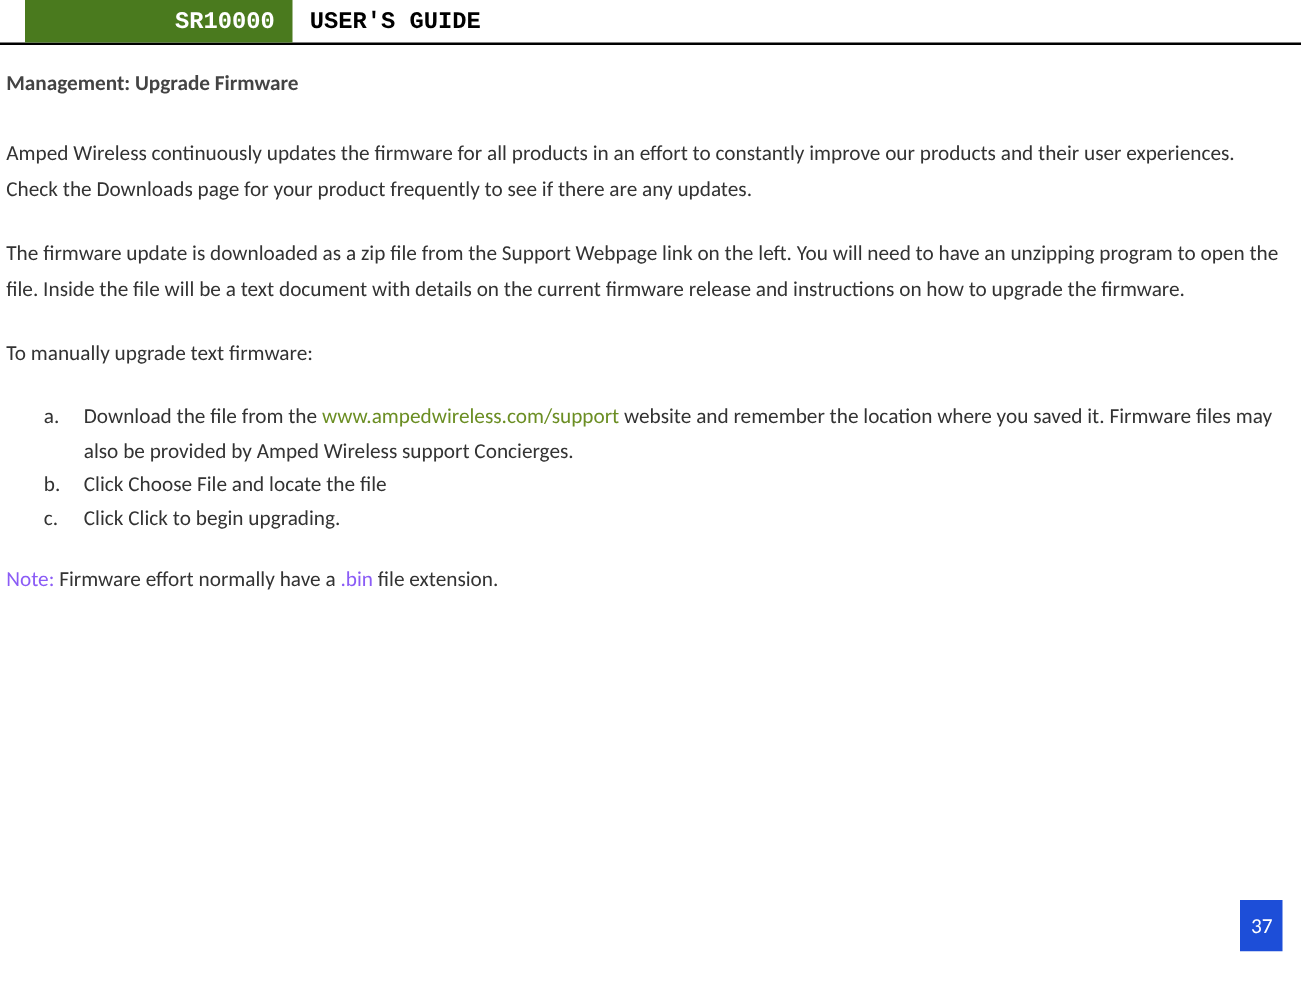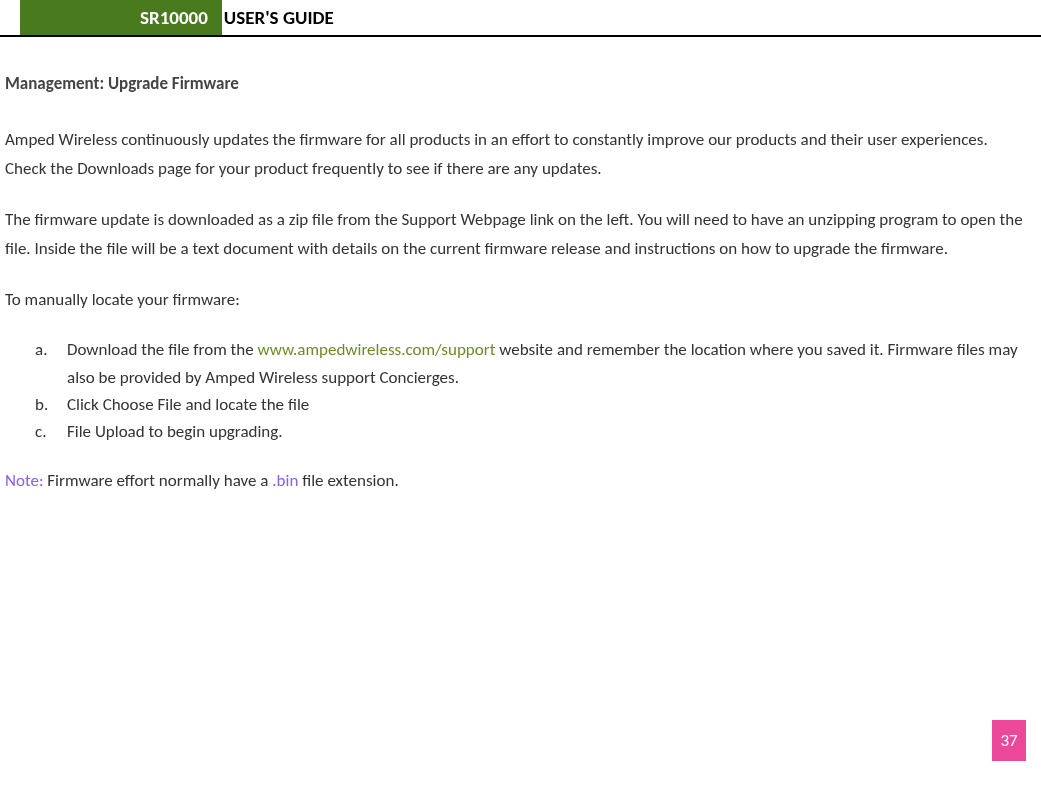--- a/index.html
+++ b/index.html
@@ -11,39 +11,40 @@
       font-family: Calibri, Arial, sans-serif;
       width: 1041px;
       height: 791px;
       background: #fff;
       position: relative;
     }
     .header {
       display: flex;
       align-items: center;
       border-bottom: 2px solid #000;
-      margin-bottom: 36px;
+      margin-bottom: 20px;
+      font-family: Liberation Mono, monospace;
     }
     .header-left-pad {
       width: 20px;
       background: #4a7a1e;
     }
     .header-model {
       background: #4a7a1e;
       color: #fff;
       font-weight: bold;
       font-size: 19px;
       padding: 6px 14px 6px 120px;
       display: flex;
       align-items: center;
     }
     .header-title {
       font-weight: bold;
       font-size: 19px;
-      padding: 6px 2px;
+      padding: 6px 14px;
       display: flex;
       align-items: center;
     }
     .content {
       padding: 0 10px 0 5px;
     }
     .section-title {
       font-weight: bold;
       font-size: 17px;
       color: #444;
@@ -79,60 +80,60 @@
       color: #8b5cf6;
       margin-top: 41px;
     }
     .note-ext {
       color: #8b5cf6;
     }
     .page-number {
       position: absolute;
       right: 15px;
       bottom: 30px;
-      background: #ec4899;
+      background: #1d4ed8;
       color: #fff;
       font-size: 17px;
       padding: 10px 8px;
-      text-align: center;
+      text-align: right;
       min-width: 34px;
     }
   </style>
 </head>
 <body>
 
 <div class="header">
   <div class="header-left-pad"></div>
   <div class="header-model">SR10000</div>
   <div class="header-title">USER'S GUIDE</div>
 </div>
 
 <div class="content">
   <div class="section-title">Management: Upgrade Firmware</div>
 
   <p class="para">Amped Wireless continuously updates the firmware for all products in an effort to constantly improve our products and their user experiences.  Check the Downloads page for your product frequently to see if there are any updates.</p>
 
   <p class="para">The firmware update is downloaded as a zip file from the Support Webpage link on the left.  You will need to have an unzipping program to open the file.  Inside the file will be a text document with details on the current firmware release and instructions on how to upgrade the firmware.</p>
 
-  <p class="para">To manually locate your firmware:</p>
+  <p class="para">To manually upgrade text firmware:</p>
 
   <ol class="list">
     <li class="list-item">
       <span class="list-marker">a.</span>
       <span class="list-text">
         <span>Download the file from the </span><a class="link">www.ampedwireless.com/support</a><span> website and remember the location where you saved it.  Firmware files may also be provided by Amped Wireless support Concierges.</span>
       </span>
     </li>
     <li class="list-item">
       <span class="list-marker">b.</span>
       <span class="list-text">Click Choose File and locate the file</span>
     </li>
     <li class="list-item">
       <span class="list-marker">c.</span>
-      <span class="list-text">File Upload to begin upgrading.</span>
+      <span class="list-text">Click Click to begin upgrading.</span>
     </li>
   </ol>
 
   <p class="para">
     <span class="note-label">Note:</span><span> Firmware effort normally have a </span><span class="note-ext">.bin</span><span> file extension.</span>
   </p>
 </div>
 
 <div class="page-number">37</div>
 

